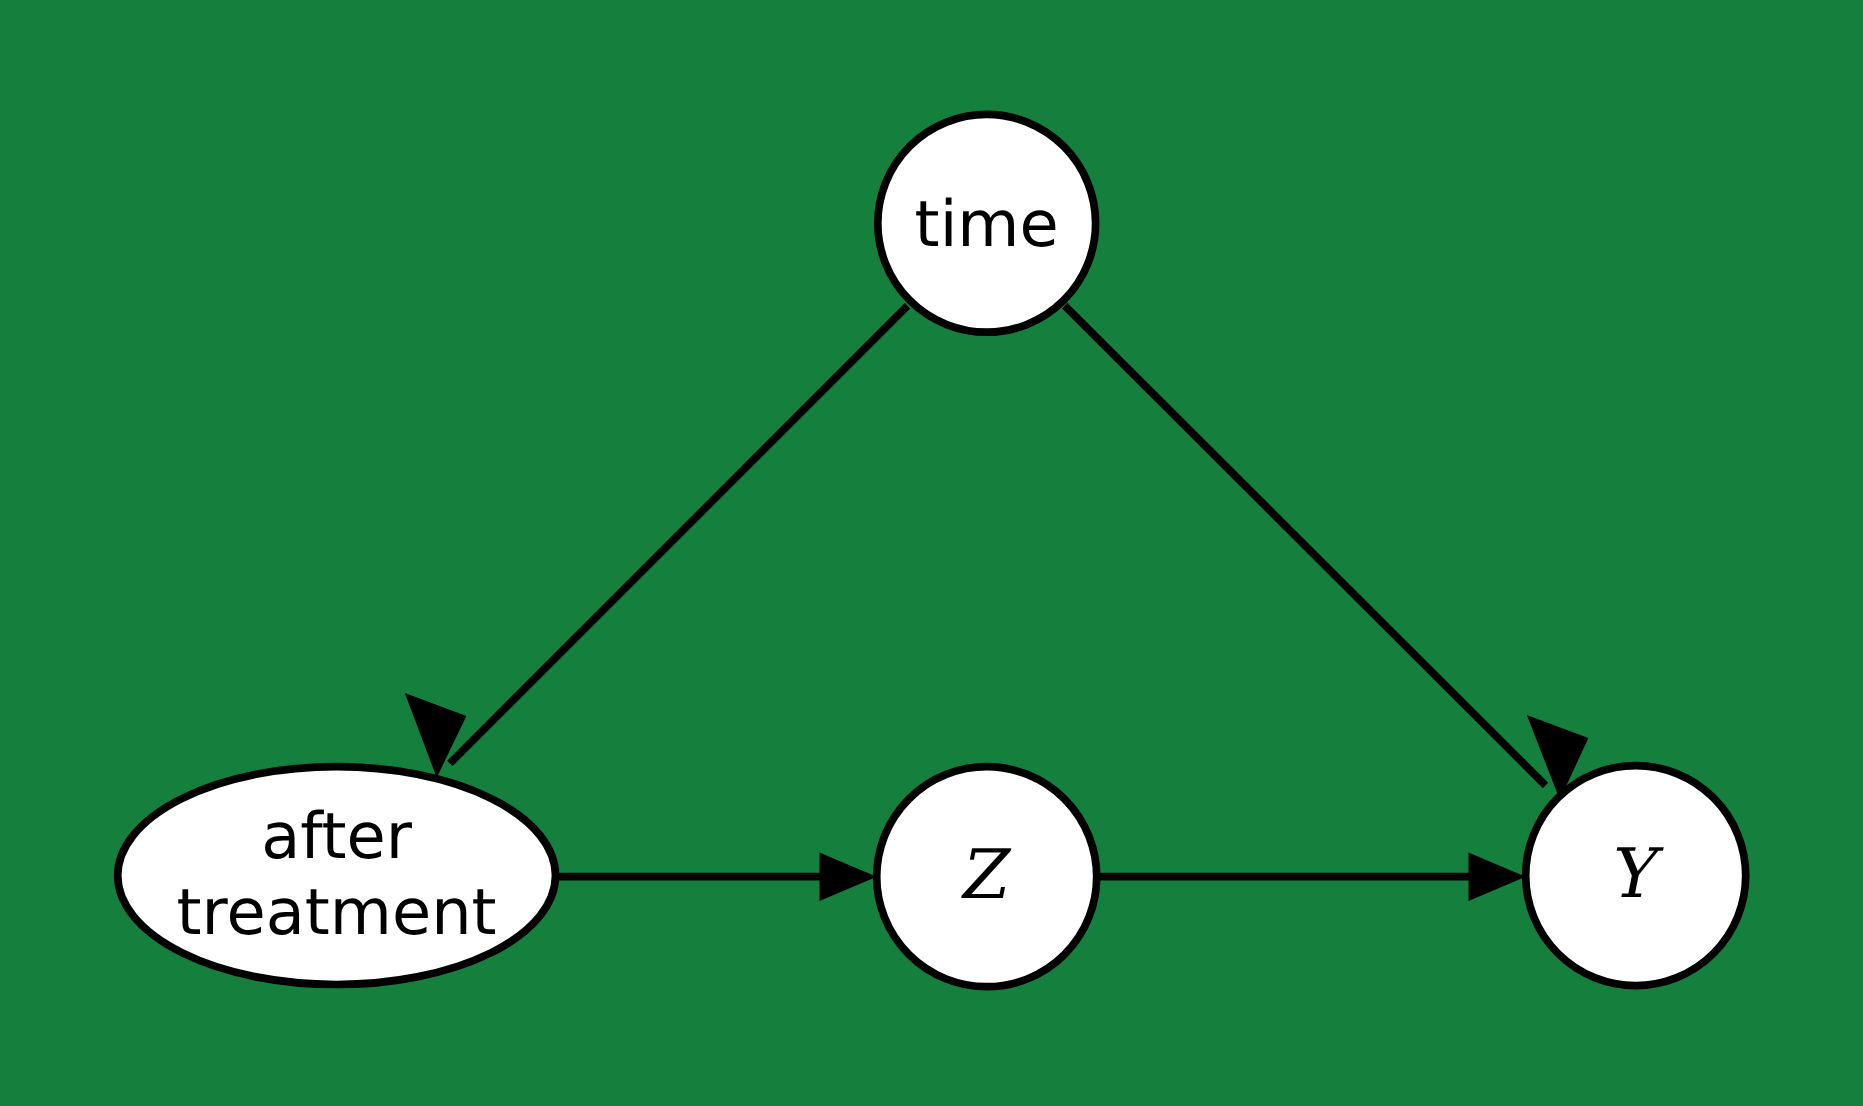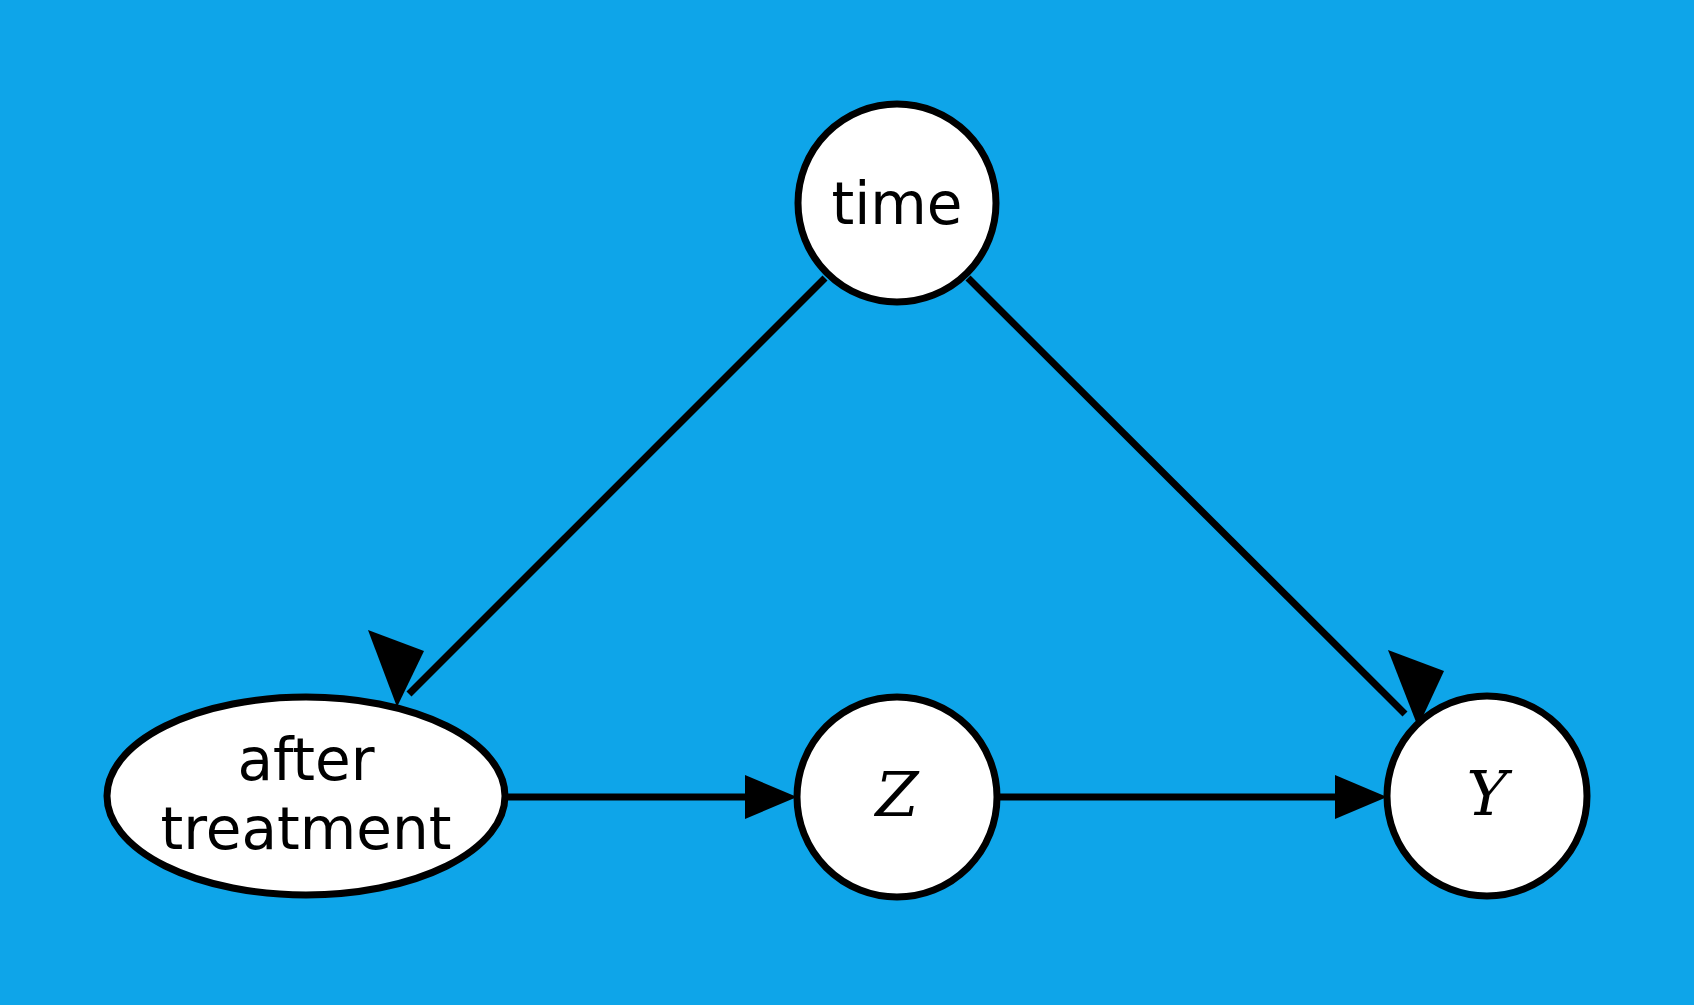--- a/index.html
+++ b/index.html
@@ -11,21 +11,21 @@
   body {
     width: 1694px;
     height: 1005px;
     overflow: hidden;
     font-family: "DejaVu Sans", sans-serif;
   }
   #diagram-root {
     position: relative;
     width: 1694px;
     height: 1005px;
-    background: #0ea5e9;
+    background: #15803d;
   }
   svg#dag-canvas {
     display: block;
     width: 1694px;
     height: 1005px;
   }
   .node-shape {
     fill: #ffffff;
     stroke: #000000;
     stroke-width: 7;

